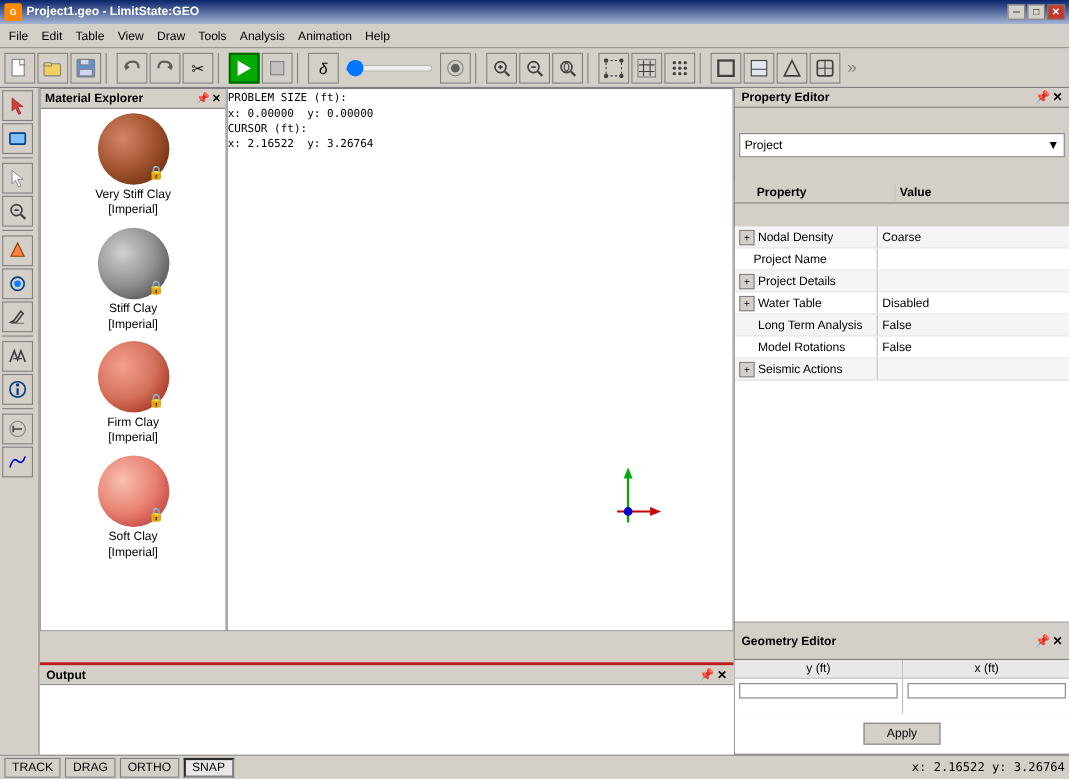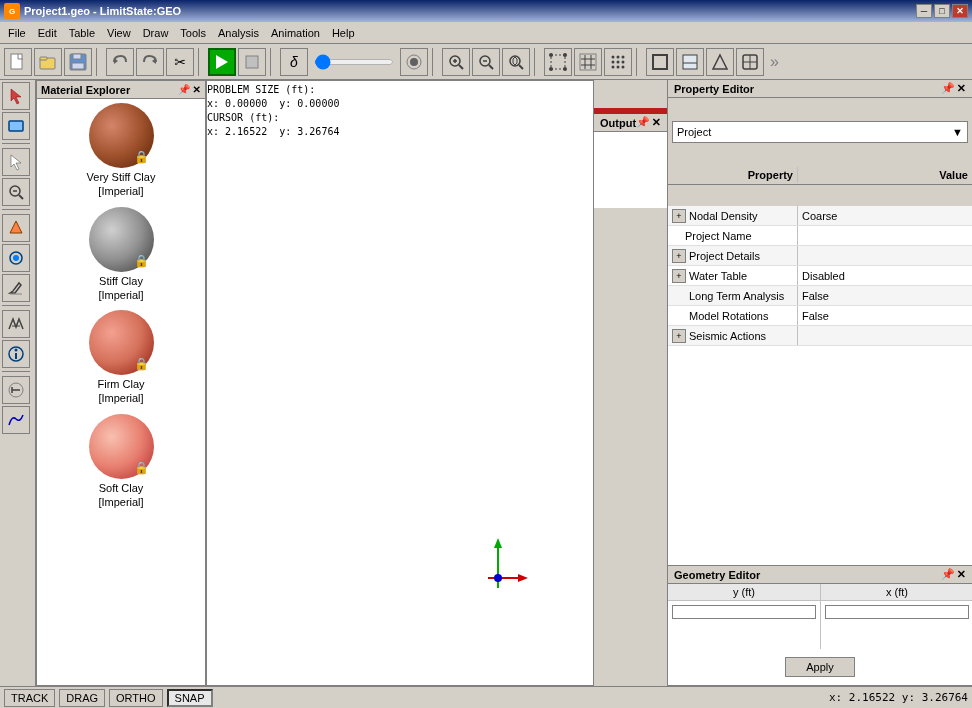--- a/index.html
+++ b/index.html
@@ -256,21 +256,21 @@
 
     
     #geometry-editor {
       height: 120px;
       display: flex;
       flex-direction: column;
       border-bottom: 1px solid #808080;
     }
     #geometry-editor-header {
       background: #d4d0c8;
-      height: 18px;
+      height: 34px;
       display: flex;
       align-items: center;
       padding: 0 6px;
       border-bottom: 1px solid #808080;
       font-size: 11px;
       font-weight: bold;
     }
     #geometry-editor-header .header-icons { margin-left: auto; display: flex; gap: 2px; }
     #geometry-table {
       flex: 1;
@@ -298,23 +298,23 @@
       cursor: pointer;
       font-size: 11px;
     }
     #geo-apply-row {
       display: flex; justify-content: flex-start; padding: 4px;
       background: white;
     }
 
     
     #output-panel {
-      height: 100px;
+      height: 84px;
       background: white;
-      border-top: 6px solid #b91c1c;
+      border-top: 3px solid #b91c1c;
       position: relative;
       margin-top: 28px;
     }
     #output-header {
       background: #d4d0c8;
       height: 18px;
       display: flex;
       align-items: center;
       padding: 0 6px;
       border-bottom: 1px solid #808080;
@@ -586,21 +586,21 @@
           <line x1="5" y1="6" x2="5" y2="12" stroke="#404040" stroke-width="1.5"></line>
         </svg>
     </div>
     <div class="lt-btn">
       <svg width="18" height="18" viewBox="0 0 18 18">
           <path d="M2,14 Q5,4 9,8 Q13,12 16,4" fill="none" stroke="#0000c0" stroke-width="1.5"></path>
         </svg>
     </div>
   </div>
 
-  <div style="display:flex;flex-direction:row;flex:1;overflow:hidden;">
+  <div style="display:flex;flex-direction:column;flex:1;overflow:hidden;">
     <div style="display:flex;flex:1;overflow:hidden;">
 
       <div id="material-explorer">
         <div id="material-explorer-header">
           <span>Material Explorer</span>
           <div class="header-icons">
             <span class="h-icon">📌</span>
             <span class="h-icon">✕</span>
           </div>
         </div>
@@ -677,21 +677,21 @@
         <span>Property Editor</span>
         <div class="header-icons">
           <span class="h-icon">📌</span>
           <span class="h-icon">✕</span>
         </div>
       </div>
       <div id="prop-dropdown">
         <span>Project</span>
         <span class="dd-arrow">▼</span>
       </div>
-      <div style="background:#d4d0c8;padding:1px 0;border-bottom:1px solid #808080;text-align:right;">
+      <div style="background:#d4d0c8;padding:1px 16px;border-bottom:1px solid #808080;">
         <div style="display:flex;background:#d4d0c8;font-size:11px;font-weight:bold;">
           <div style="flex:0 0 130px;padding:2px 4px;border-right:1px solid #c0c0c0;">
             <span>Property</span>
           </div>
           <div style="flex:1;padding:2px 4px;">
             <span>Value</span>
           </div>
         </div>
       </div>
       <div id="prop-table">

